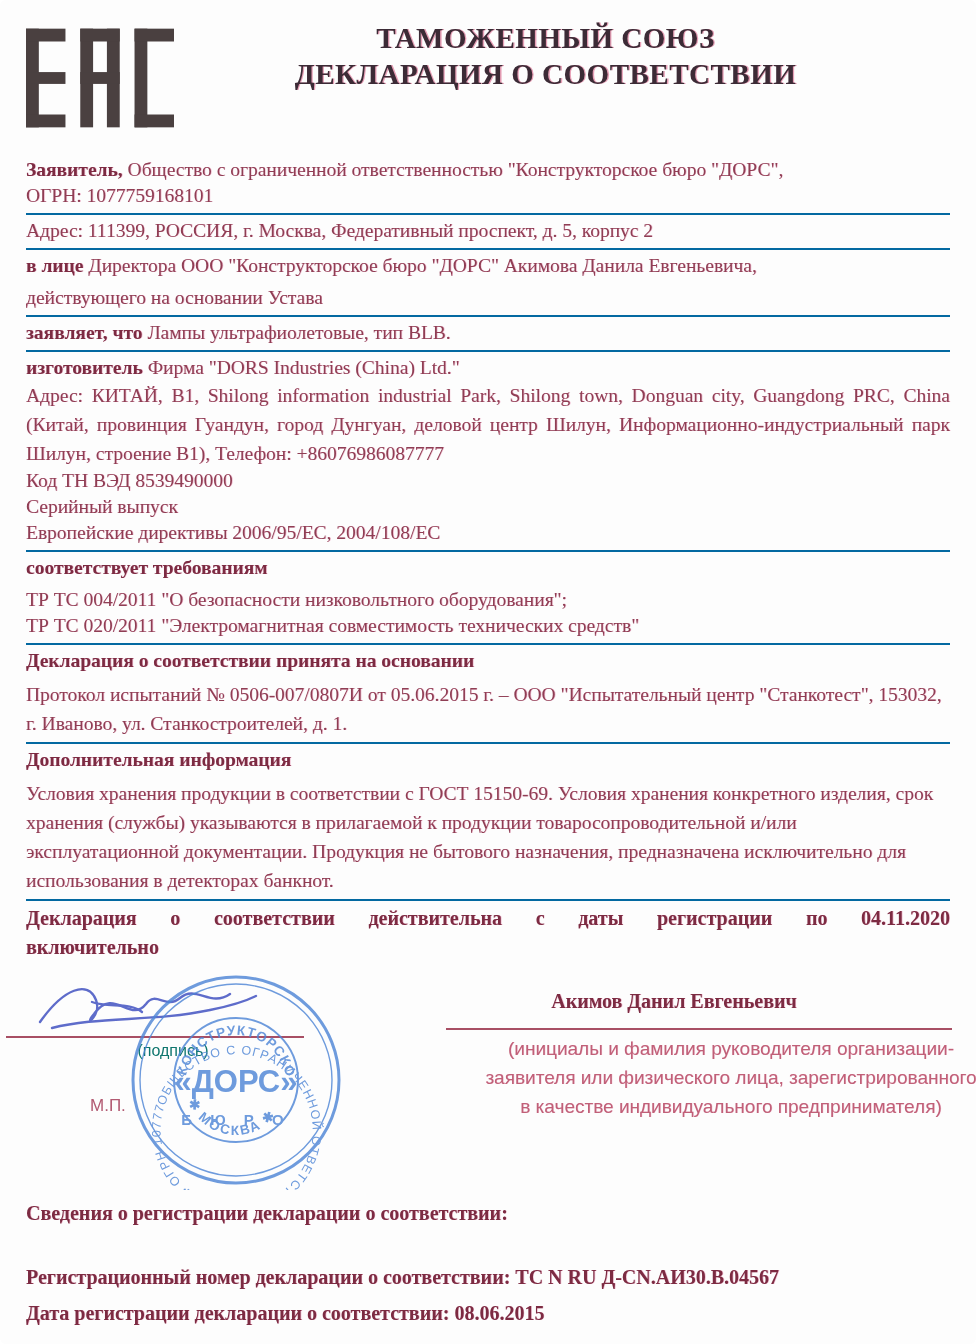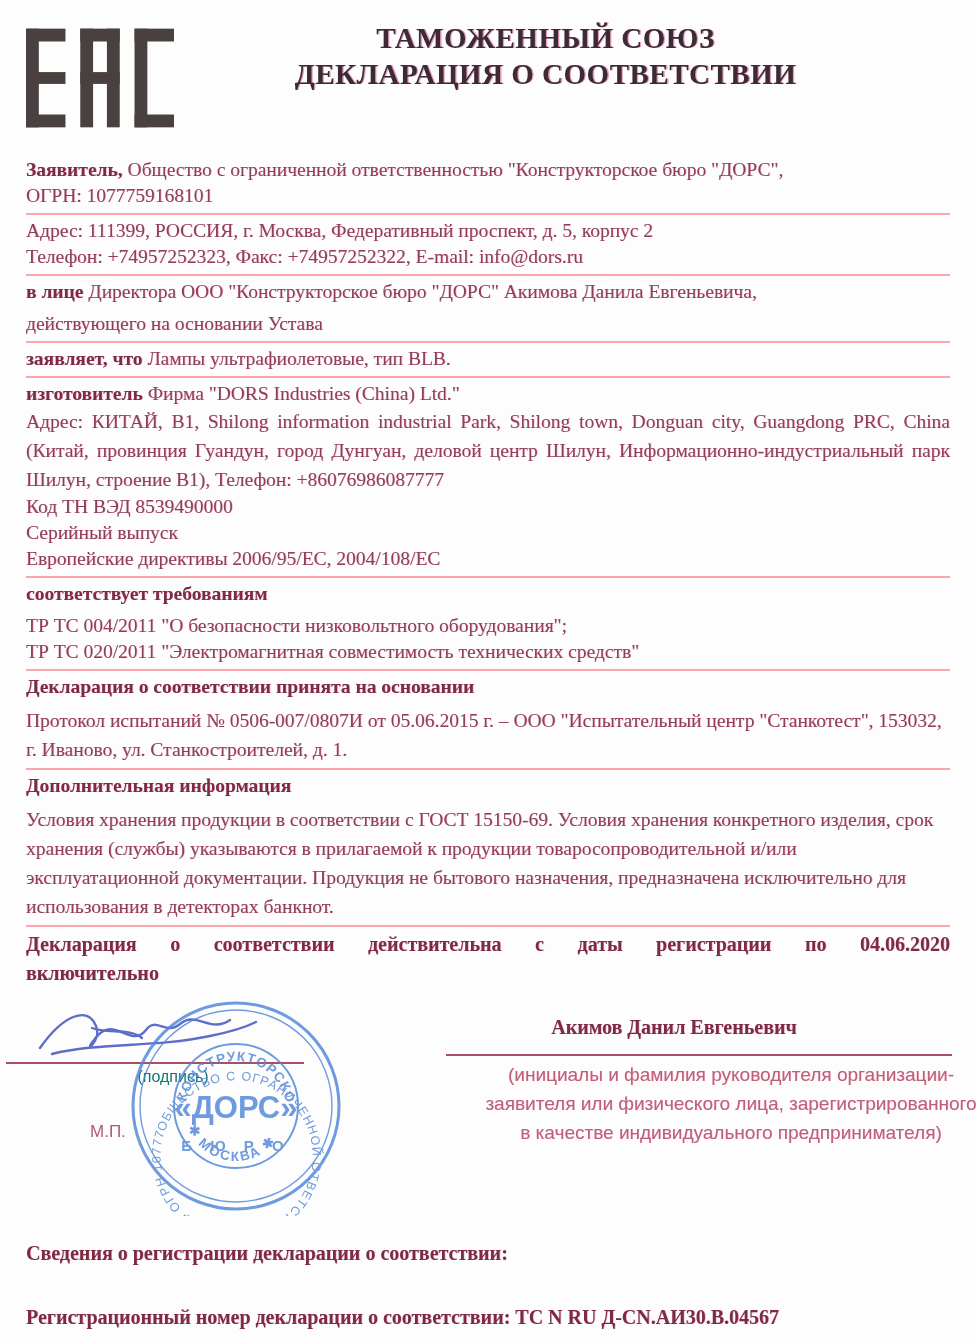--- a/index.html
+++ b/index.html
@@ -18,21 +18,21 @@
   
   .hdr{display:flex;align-items:flex-start;margin-bottom:22px;}
   .eac{flex:0 0 175px;padding-top:8px;}
   .titles{flex:1;text-align:center;padding-right:60px;}
   .title-line{
     font-weight:bold;font-size:29px;line-height:36px;
     color:#3c2b36;letter-spacing:0.5px;
     text-shadow:1.3px 0 0 rgba(205,45,95,0.45);
   }
   
-  .sec{padding:3px 0 4px 0;border-bottom:2px solid #fca5a5;}
+  .sec{padding:3px 0 4px 0;border-bottom:2px solid #0369a1;}
   .sec.nb{border-bottom:none;}
   .line{margin:0;font-size:19.5px;line-height:26px;}
   .para{margin:0;font-size:19.5px;line-height:29px;}
   .just{text-align:justify;}
   b.lead{color:#7c2b42;font-weight:bold;}
   .hline{font-weight:bold;color:#7c2b42;}
   .gap-top{margin-top:6px;}
   .valid1{margin:0;font-size:20px;line-height:29px;font-weight:bold;color:#7c2b42;
           text-align:justify;text-align-last:justify;}
   .valid2{margin:0;font-size:20px;line-height:29px;font-weight:bold;color:#7c2b42;}
@@ -45,21 +45,21 @@
   .mp{position:absolute;left:64px;top:126px;font-family:"Liberation Sans",sans-serif;
       font-size:17px;color:#b25a72;}
   .sig-name{position:absolute;left:405px;top:20px;width:486px;text-align:center;
             font-size:20px;font-weight:bold;color:#7c2b42;}
   .sig-caption{position:absolute;left:420px;top:64px;width:506px;text-align:center;
                font-family:Liberation Sans, sans-serif;font-size:19px;line-height:29px;
                color:#c06078;text-shadow:0.5px 0 0 rgba(230,120,160,0.4);margin-left:32px;}
   .sig-ink{position:absolute;left:8px;top:2px;}
   .stamp{position:absolute;left:100px;top:0px;opacity:0.82;}
   
-  .reg-header{margin-top:14px;font-size:20px;font-weight:bold;color:#7c2b42;}
+  .reg-header{margin-top:0;font-size:20px;font-weight:bold;color:#7c2b42;}
   .reg-line{font-size:20px;font-weight:bold;color:#7c2b42;}
   .reg1{margin-top:41px;}
   .reg2{margin-top:13px;}
 </style>
 </head>
 <body>
 
 <div class="page">
 
   <div class="hdr">
@@ -89,21 +89,20 @@
     </div>
   </div>
 
   <div class="sec">
     <p class="line scan-text"><b class="lead">Заявитель,</b><span> Общество с ограниченной ответственностью "Конструкторское бюро "ДОРС",</span></p>
     <p class="line scan-text">ОГРН: 1077759168101</p>
   </div>
 
   <div class="sec">
     <p class="line scan-text">Адрес: 111399, РОССИЯ, г. Москва, Федеративный проспект, д. 5, корпус 2</p>
-    <p class="line scan-text">Телефон: +74957252323, Факс: +74957252322, E-mail: info@dors.ru</p>
   </div>
 
   <div class="sec">
     <p class="line scan-text"><b class="lead">в лице</b><span> Директора ООО "Конструкторское бюро "ДОРС" Акимова Данила Евгеньевича,</span></p>
     <p class="line scan-text gap-top">действующего на основании Устава</p>
   </div>
 
   <div class="sec">
     <p class="line scan-text"><b class="lead">заявляет, что</b><span> Лампы ультрафиолетовые, тип BLB.</span></p>
   </div>
@@ -126,21 +125,21 @@
     <p class="line hline scan-text">Декларация о соответствии принята на основании</p>
     <p class="para scan-text gap-top">Протокол испытаний № 0506-007/0807И от 05.06.2015 г. – ООО "Испытательный центр "Станкотест", 153032, г. Иваново, ул. Станкостроителей, д. 1.</p>
   </div>
 
   <div class="sec">
     <p class="line hline scan-text">Дополнительная информация</p>
     <p class="para scan-text gap-top">Условия хранения продукции в соответствии с ГОСТ 15150-69. Условия хранения конкретного изделия, срок хранения (службы) указываются в прилагаемой к продукции товаросопроводительной и/или эксплуатационной документации. Продукция не бытового назначения, предназначена исключительно для использования в детекторах банкнот.</p>
   </div>
 
   <div class="sec nb">
-    <p class="valid1 scan-text">Декларация о соответствии действительна с даты регистрации по 04.06.2020</p>
+    <p class="valid1 scan-text">Декларация о соответствии действительна с даты регистрации по 04.11.2020</p>
     <p class="valid2 scan-text">включительно</p>
   </div>
 
   <div class="sigzone">
     <svg class="sig-ink" width="250" height="64" viewBox="0 0 250 64">
       <g fill="none" stroke="#4353c2" stroke-width="2.4" stroke-linecap="round" opacity="0.85">
         <path d="M6,50 C30,16 54,8 62,28 C68,44 48,56 60,42 C80,14 96,52 112,32 C122,18 132,38 146,26 C162,12 176,36 196,22"></path>
         <path d="M18,56 C64,44 120,50 176,38 C196,34 210,30 222,24"></path>
         <path d="M58,30 C74,36 96,30 108,40"></path>
       </g>

